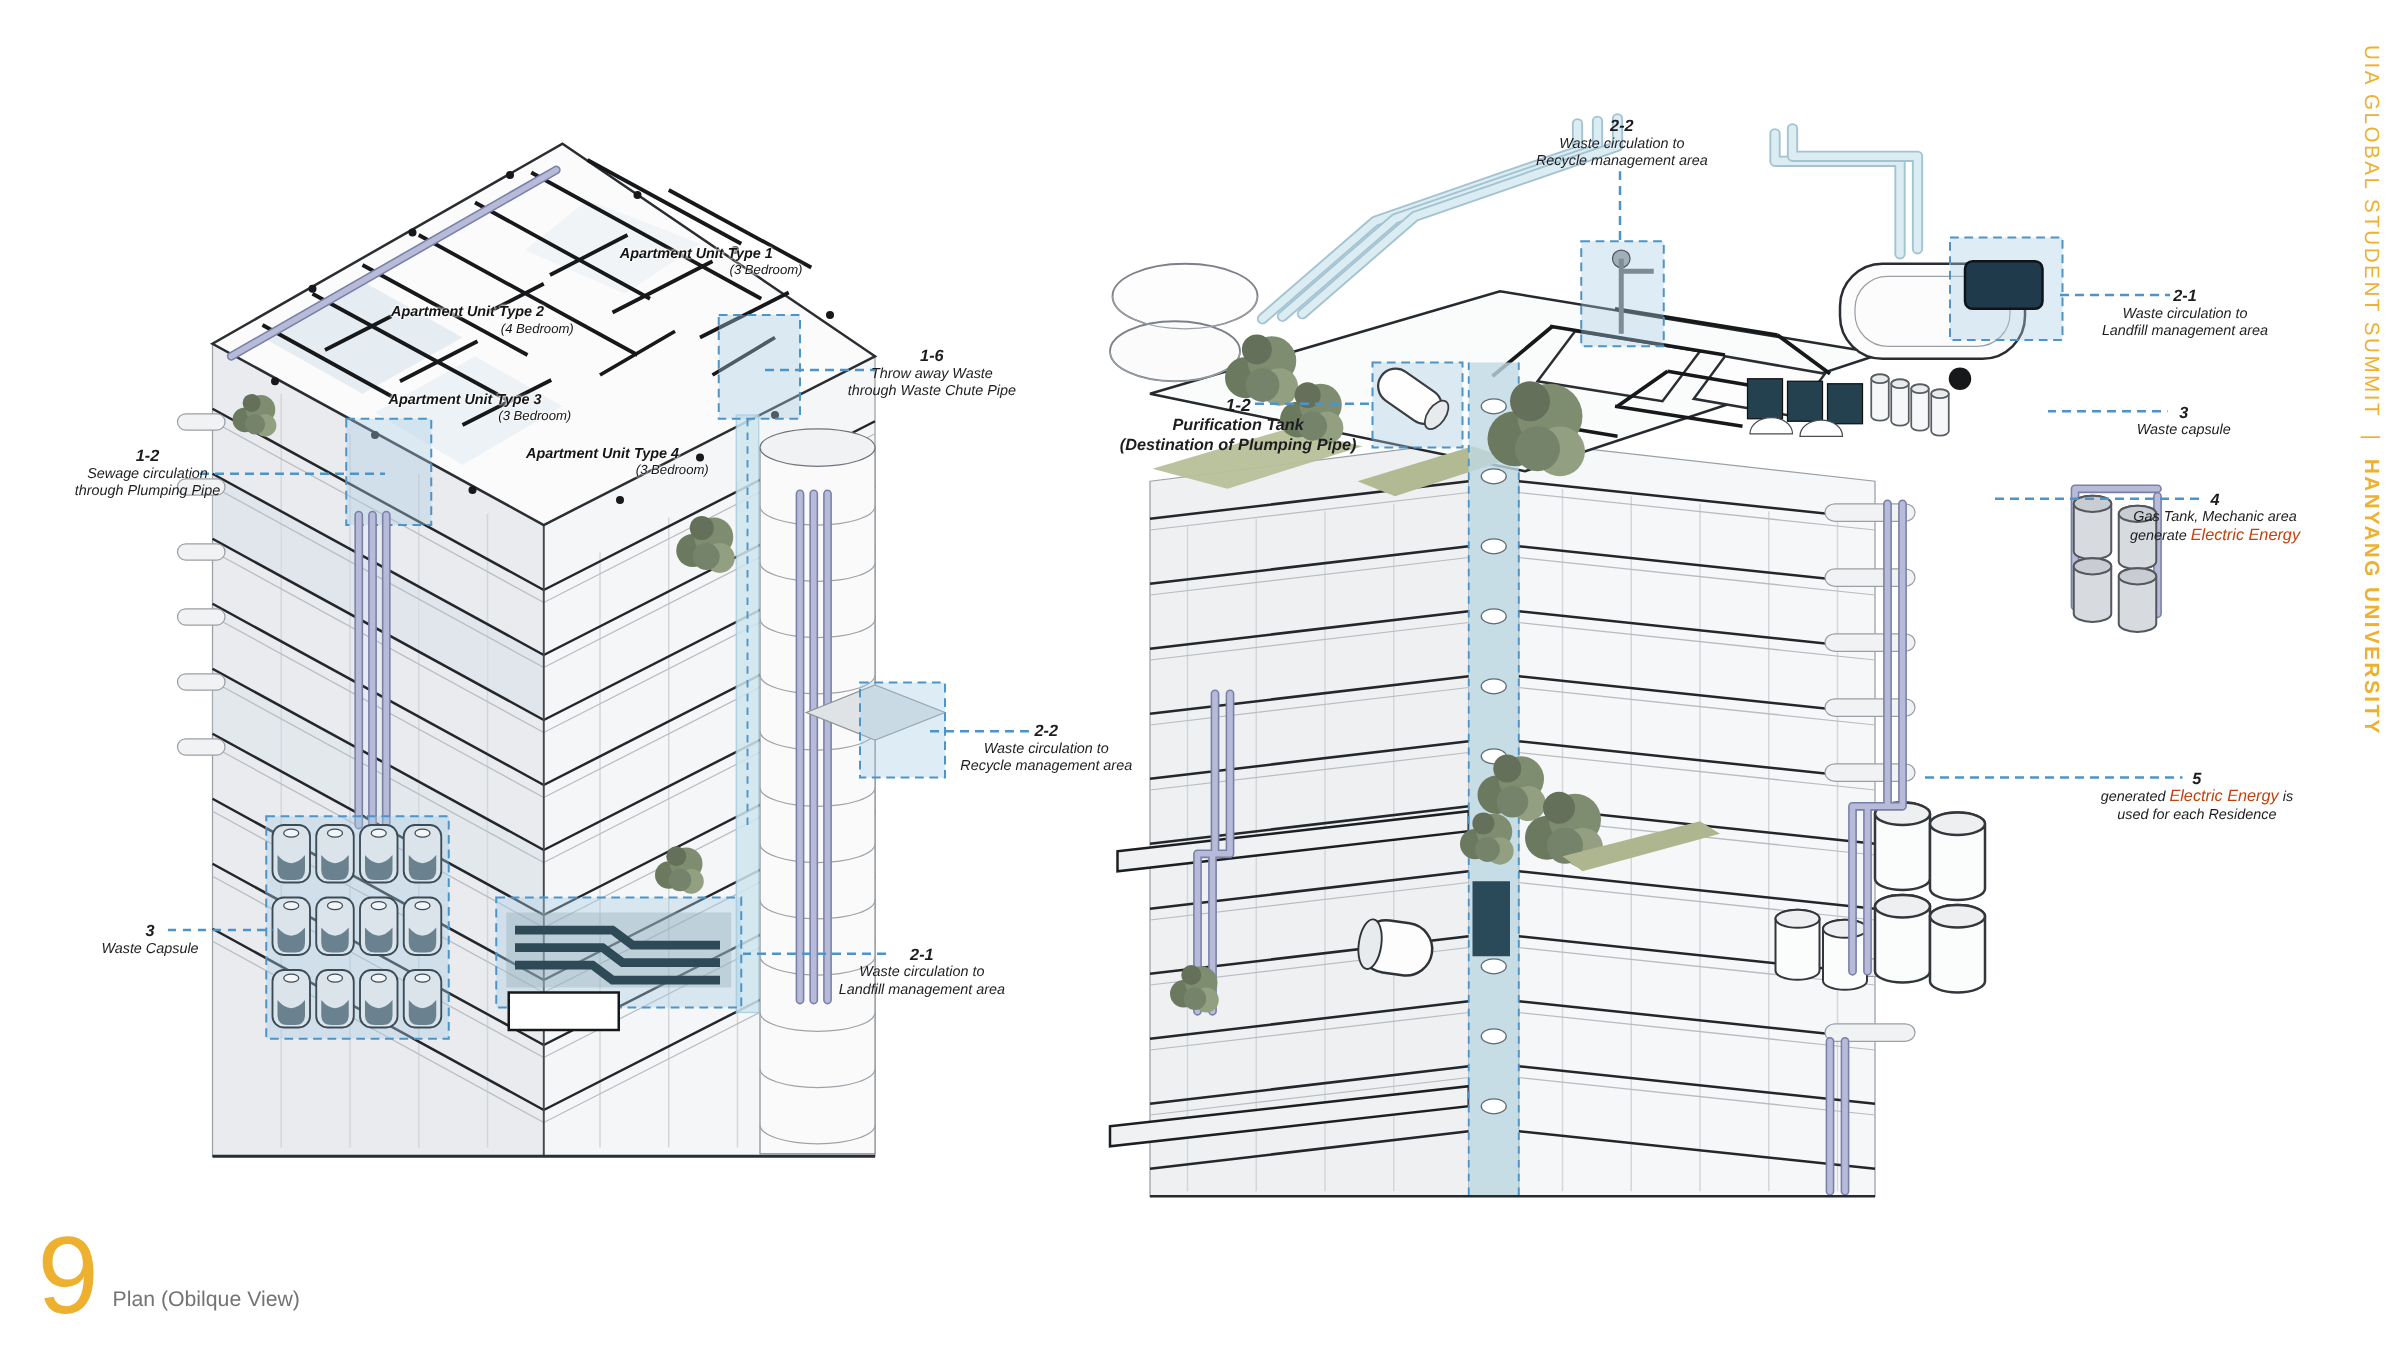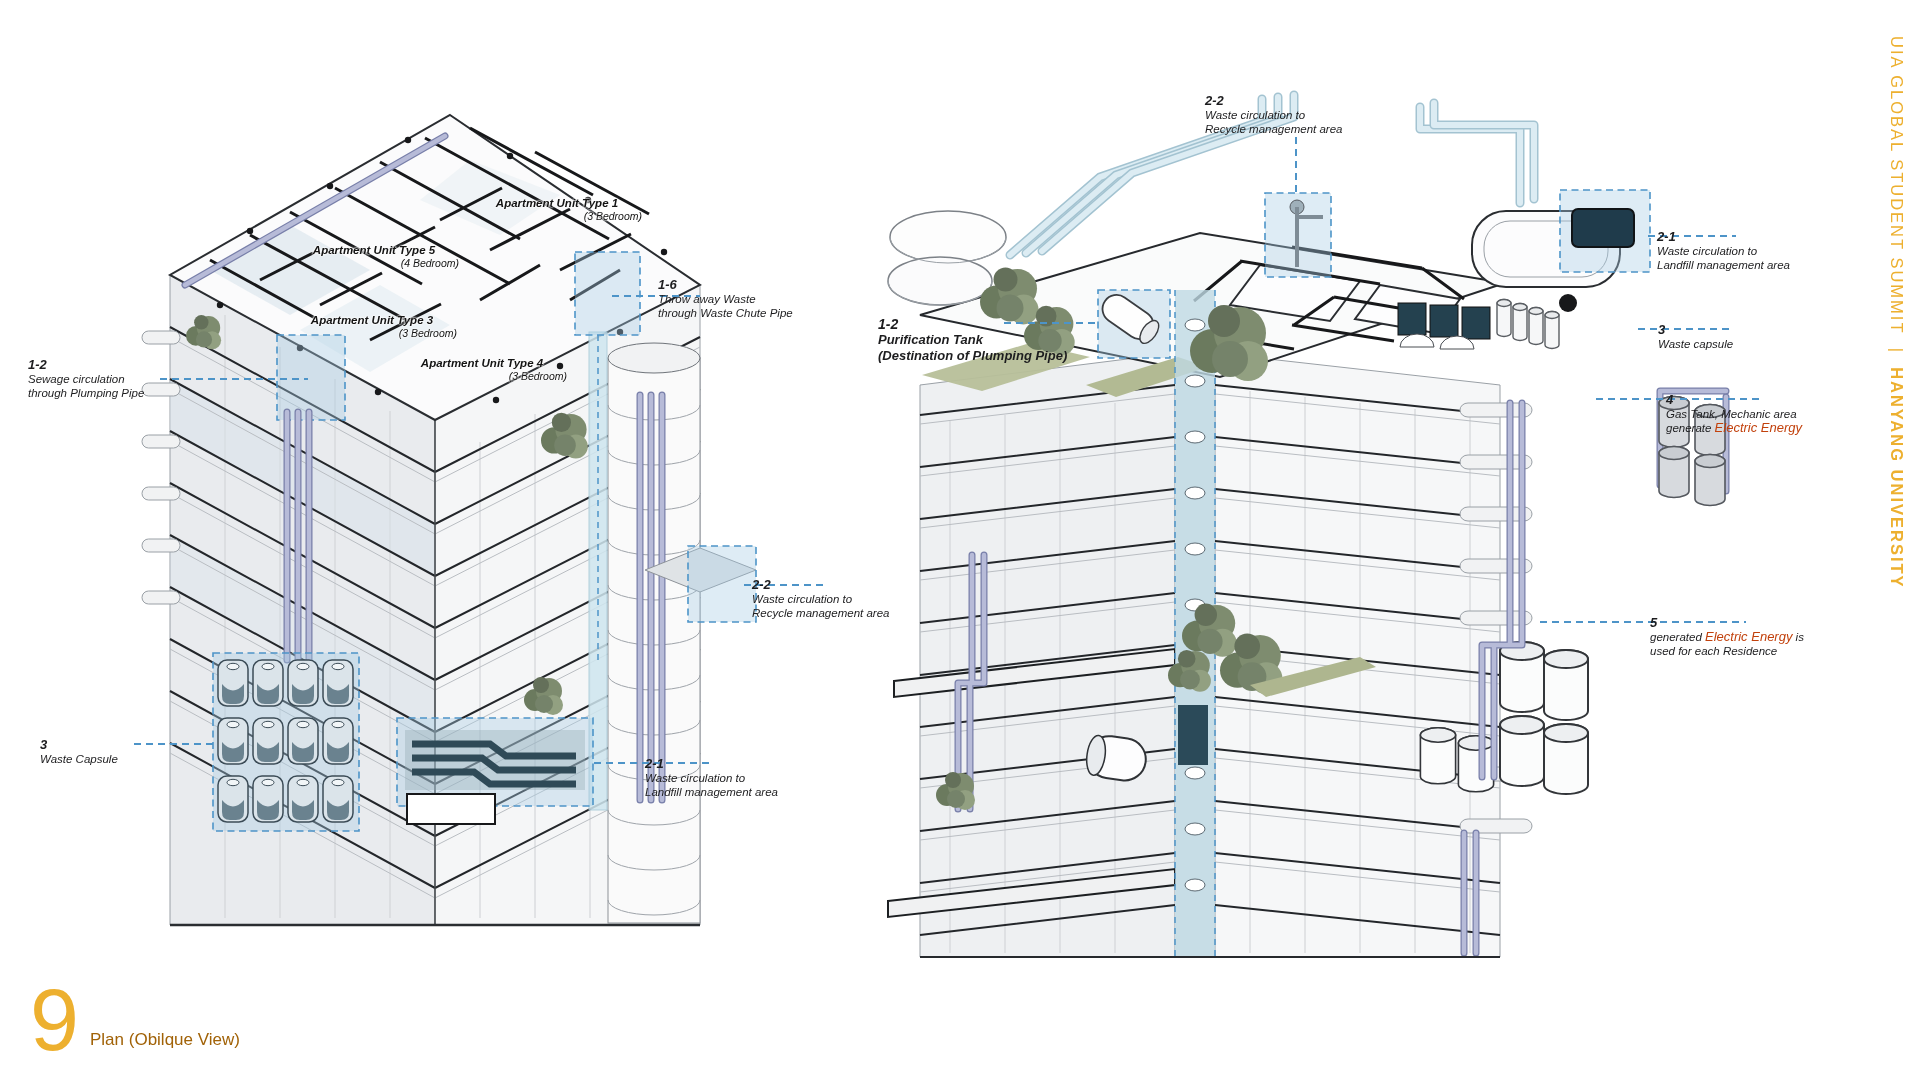--- a/index.html
+++ b/index.html
@@ -2,21 +2,21 @@
 <html><head>
 <meta charset="utf-8">
 <style>
   html,body{margin:0;padding:0;}
   body{width:1920px;height:1080px;position:relative;background:#ffffff;overflow:hidden;
        font-family:"Liberation Sans",sans-serif;}
   .stage{position:absolute;inset:0;}
   svg{position:absolute;overflow:visible;}
 
   
-  .ann{position:absolute;font-style:italic;color:#1d1d1f;z-index:30;}
+  .ann{position:absolute;text-align:center;font-style:italic;color:#1d1d1f;z-index:30;}
   .ann-id{font-weight:700;font-size:13px;line-height:15px;}
   .ann-line{font-size:11.5px;line-height:14px;font-style:italic;}
   .ann-big .ann-id{font-size:14px;line-height:16px;}
   .ann-big .ann-line{font-size:13px;font-weight:700;line-height:16px;}
   .em-blue{color:#c2410c;font-size:13px;}
   .apt{position:absolute;text-align:center;font-style:italic;color:#141414;z-index:25;
        text-shadow:0 0 2px #fff,0 0 2px #fff,0 0 3px #fff;}
   .apt-name{font-weight:700;font-size:11.5px;line-height:13px;}
   .apt-sub{font-size:10.5px;line-height:12px;text-align:right;}
 
@@ -38,21 +38,21 @@
   .pipeC-out{stroke:#a3c3d1;stroke-width:9;fill:none;stroke-linecap:round;stroke-linejoin:round;}
   .pipeC-in{stroke:#dcecf3;stroke-width:6;fill:none;stroke-linecap:round;stroke-linejoin:round;}
   .pipeD{stroke:#2f4a57;stroke-width:7;fill:none;}
 
   
   .side-banner{position:absolute;top:36px;right:14px;writing-mode:vertical-rl;
     color:#edb02f;font-size:16.5px;letter-spacing:2px;white-space:nowrap;z-index:40;}
   .side-banner .bold{font-weight:700;}
   .page-num{position:absolute;left:30px;top:980px;color:#edb02f;font-size:88px;
     font-weight:400;line-height:80px;z-index:40;}
-  .caption{position:absolute;left:90px;top:1030px;color:#a16207;font-size:17px;z-index:40;text-align:right;}
+  .caption{position:absolute;left:90px;top:1030px;color:#737373;font-size:17px;z-index:40;text-align:right;}
 </style>
 </head>
 <body>
 
 <div class="stage">
 
   <svg style="left:140px;top:100px;" width="620" height="830" viewBox="0 0 620 830">
     <defs>
       <g id="tree">
         <circle cx="-9" cy="2" r="11" fill="#6b7a5e"></circle>
@@ -362,21 +362,21 @@
   <div class="ann" style="left:40px;top:737px;width:160px;">
     <div class="ann-id">3</div>
     <div class="ann-line">Waste Capsule</div>
   </div>
 
   <div class="apt" style="left:472px;top:197px;width:170px;">
     <div class="apt-name">Apartment Unit Type 1</div>
     <div class="apt-sub">(3 Bedroom)</div>
   </div>
   <div class="apt" style="left:289px;top:244px;width:170px;">
-    <div class="apt-name">Apartment Unit Type 5</div>
+    <div class="apt-name">Apartment Unit Type 2</div>
     <div class="apt-sub">(4 Bedroom)</div>
   </div>
   <div class="apt" style="left:287px;top:314px;width:170px;">
     <div class="apt-name">Apartment Unit Type 3</div>
     <div class="apt-sub">(3 Bedroom)</div>
   </div>
   <div class="apt" style="left:397px;top:357px;width:170px;">
     <div class="apt-name">Apartment Unit Type 4</div>
     <div class="apt-sub">(3 Bedroom)</div>
   </div>

